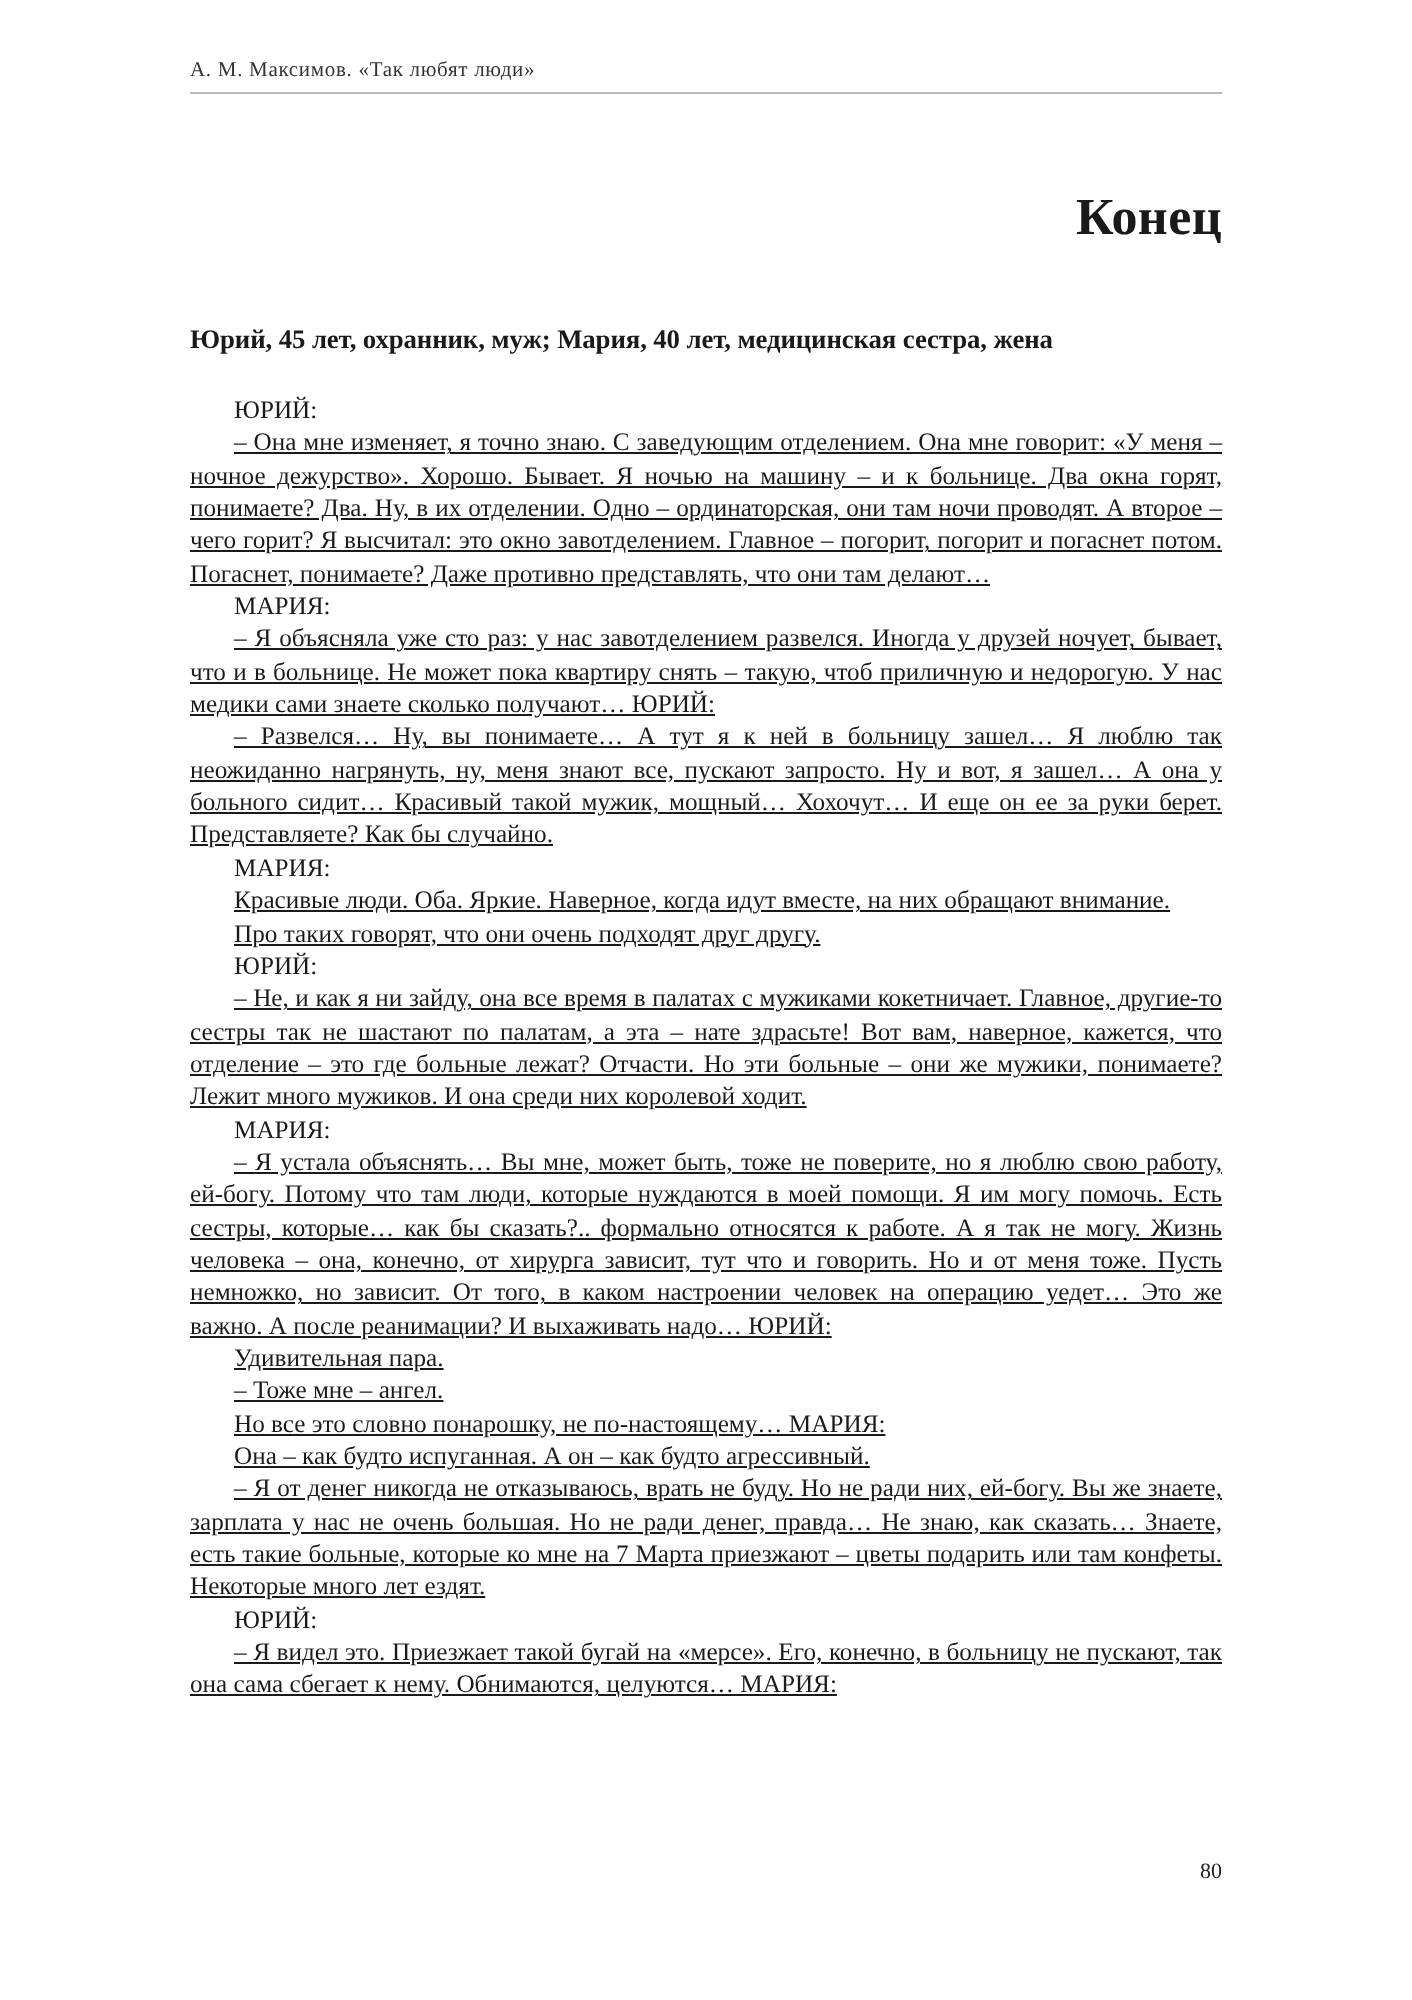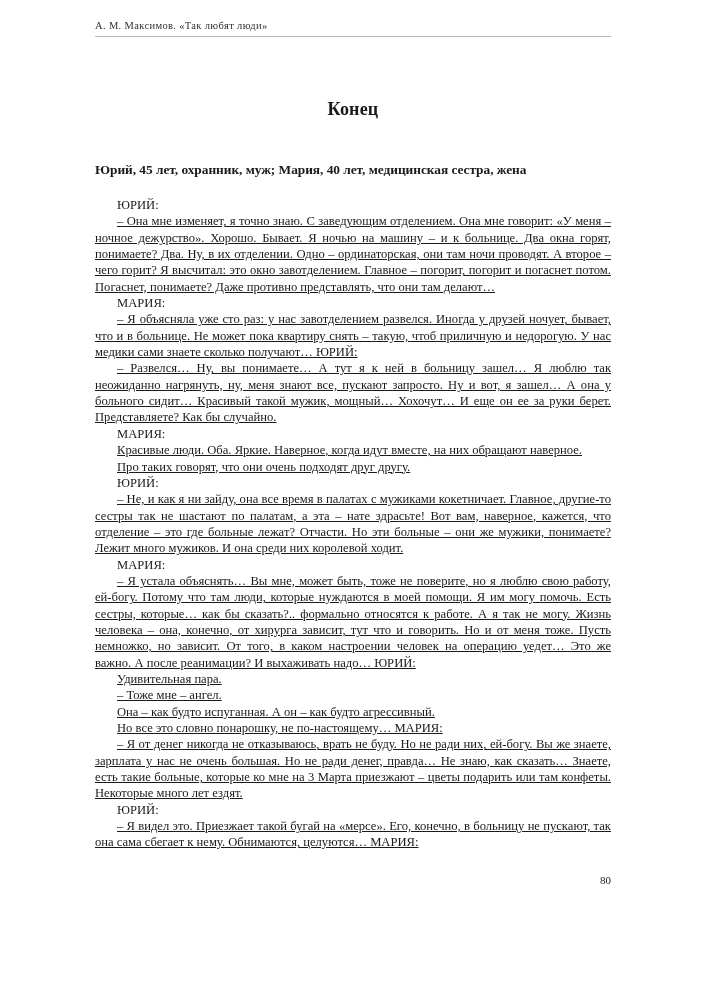--- a/index.html
+++ b/index.html
@@ -22,21 +22,21 @@
     width: 706px;
     height: 1000px;
     box-sizing: border-box;
     padding: 0;
   }
 
   
   .running-head {
     position: absolute;
     left: 95px;
-    top: 20px;
+    top: 30px;
     width: 516px;
   }
   .running-head .rh-text {
     font-size: 10.5px;
     letter-spacing: 0.35px;
     color: #333333;
     white-space: nowrap;
     display: block;
     padding-bottom: 5px;
   }
@@ -49,23 +49,23 @@
 
   
   .content {
     position: absolute;
     left: 95px;
     top: 96px;
     width: 516px;
   }
 
   h1.chapter-title {
-    font-size: 18px;
+    font-size: 26px;
     font-weight: bold;
-    text-align: center;
+    text-align: right;
     margin: 0;
     padding: 0 0 0 0;
     line-height: 26px;
     letter-spacing: 0.2px;
     font-family: Liberation Serif, serif;
   }
 
   .cast-line {
     font-size: 13.4px;
     font-weight: bold;
@@ -95,21 +95,21 @@
     font-size: 12.6px;
     line-height: 16.35px;
     text-indent: 22px;
     text-align: left;
   }
 
   
   .folio {
     position: absolute;
     right: 95px;
-    top: 874px;
+    top: 930px;
     font-size: 11px;
     color: #222;
   }
 </style>
 </head>
 <body>
 
 <div class="page">
 
   <div class="running-head">
@@ -128,39 +128,39 @@
       <p class="speaker">ЮРИЙ:</p>
       <p class="para">– Она мне изменяет, я точно знаю. С заведующим отделением. Она мне говорит: «У меня – ночное дежурство». Хорошо. Бывает. Я ночью на машину – и к больнице. Два окна горят, понимаете? Два. Ну, в их отделении. Одно – ординаторская, они там ночи проводят. А второе – чего горит? Я высчитал: это окно завотделением. Главное – погорит, погорит и погаснет потом. Погаснет, понимаете? Даже противно представлять, что они там делают…</p>
 
       <p class="speaker">МАРИЯ:</p>
       <p class="para">– Я объясняла уже сто раз: у нас завотделением развелся. Иногда у друзей ночует, бывает, что и в больнице. Не может пока квартиру снять – такую, чтоб приличную и недорогую. У нас медики сами знаете сколько получают… ЮРИЙ:</p>
 
       <p class="para">– Развелся… Ну, вы понимаете… А тут я к ней в больницу зашел… Я люблю так неожиданно нагрянуть, ну, меня знают все, пускают запросто. Ну и вот, я зашел… А она у больного сидит… Красивый такой мужик, мощный… Хохочут… И еще он ее за руки берет. Представляете? Как бы случайно.</p>
 
       <p class="speaker">МАРИЯ:</p>
 
-      <p class="para">Красивые люди. Оба. Яркие. Наверное, когда идут вместе, на них обращают наверное.</p>
+      <p class="para">Красивые люди. Оба. Яркие. Наверное, когда идут вместе, на них обращают внимание.</p>
 
       <p class="para">Про таких говорят, что они очень подходят друг другу.</p>
 
       <p class="speaker">ЮРИЙ:</p>
       <p class="para">– Не, и как я ни зайду, она все время в палатах с мужиками кокетничает. Главное, другие-то сестры так не шастают по палатам, а эта – нате здрасьте! Вот вам, наверное, кажется, что отделение – это где больные лежат? Отчасти. Но эти больные – они же мужики, понимаете? Лежит много мужиков. И она среди них королевой ходит.</p>
 
       <p class="speaker">МАРИЯ:</p>
       <p class="para">– Я устала объяснять… Вы мне, может быть, тоже не поверите, но я люблю свою работу, ей-богу. Потому что там люди, которые нуждаются в моей помощи. Я им могу помочь. Есть сестры, которые… как бы сказать?.. формально относятся к работе. А я так не могу. Жизнь человека – она, конечно, от хирурга зависит, тут что и говорить. Но и от меня тоже. Пусть немножко, но зависит. От того, в каком настроении человек на операцию уедет… Это же важно. А после реанимации? И выхаживать надо… ЮРИЙ:</p>
 
       <p class="para">Удивительная пара.</p>
 
       <p class="para">– Тоже мне – ангел.</p>
 
+      <p class="para">Но все это словно понарошку, не по-настоящему… МАРИЯ:</p>
+
       <p class="para">Она – как будто испуганная. А он – как будто агрессивный.</p>
 
-      <p class="para">Но все это словно понарошку, не по-настоящему… МАРИЯ:</p>
-
-      <p class="para">– Я от денег никогда не отказываюсь, врать не буду. Но не ради них, ей-богу. Вы же знаете, зарплата у нас не очень большая. Но не ради денег, правда… Не знаю, как сказать… Знаете, есть такие больные, которые ко мне на 3 Марта приезжают – цветы подарить или там конфеты. Некоторые много лет ездят.</p>
+      <p class="para">– Я от денег никогда не отказываюсь, врать не буду. Но не ради них, ей-богу. Вы же знаете, зарплата у нас не очень большая. Но не ради денег, правда… Не знаю, как сказать… Знаете, есть такие больные, которые ко мне на 7 Марта приезжают – цветы подарить или там конфеты. Некоторые много лет ездят.</p>
 
       <p class="speaker">ЮРИЙ:</p>
       <p class="para">– Я видел это. Приезжает такой бугай на «мерсе». Его, конечно, в больницу не пускают, так она сама сбегает к нему. Обнимаются, целуются… МАРИЯ:</p>
 
     </div>
   </div>
 
   <div class="folio">80</div>
 
 </div>

